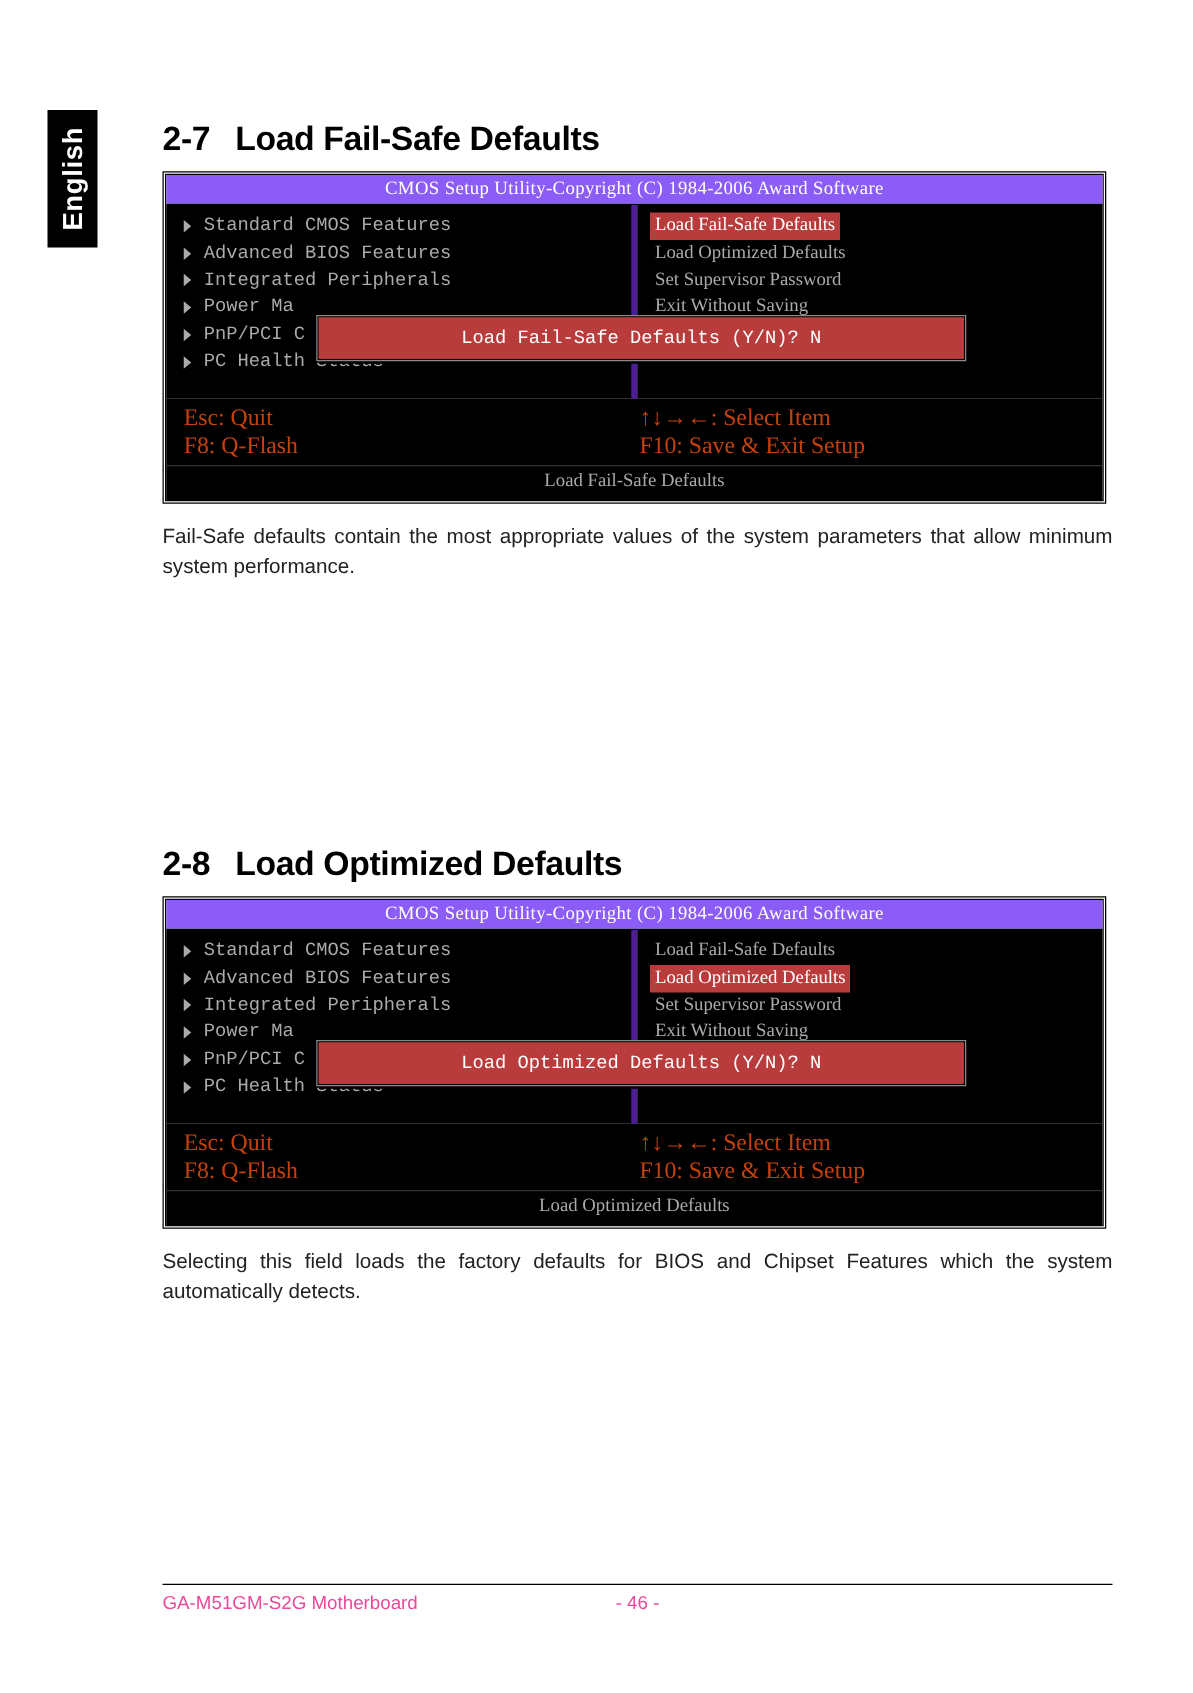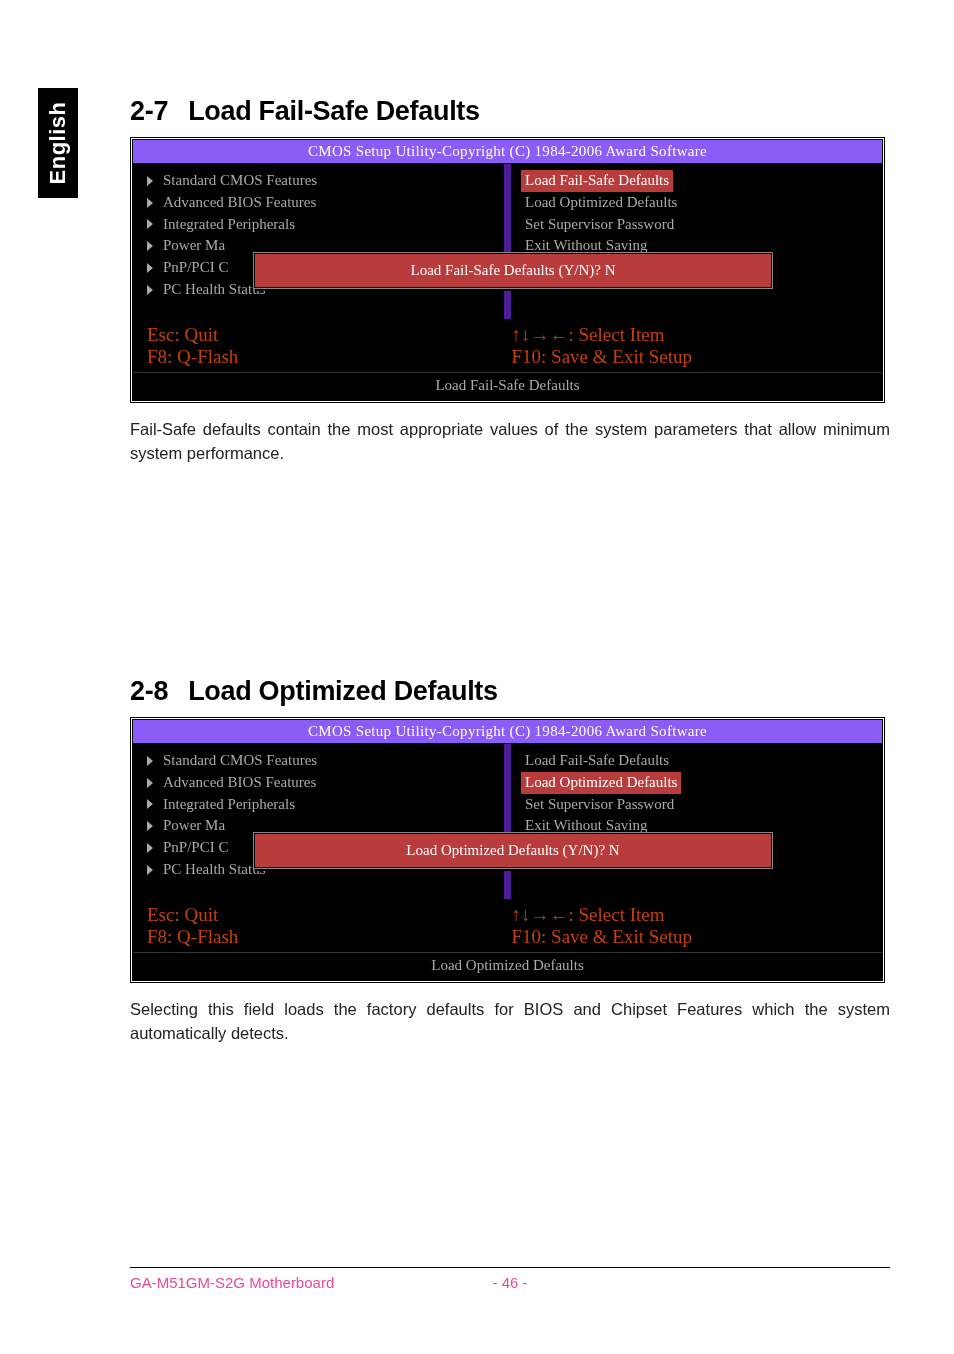--- a/index.html
+++ b/index.html
@@ -66,21 +66,21 @@
     border-bottom: 1px solid #000;
     position: relative;
   }
   .bios-col {
     flex: 1;
     background: #000;
     color: #aaa;
     padding: 6px 10px 18px 14px;
     font-size: 15px;
   }
-  .bios-col.left { border-right: 7px solid #4c1d95; }
+  .bios-col.left { border-right: 5px solid #4c1d95; font-family: Liberation Mono, monospace; }
   .bios-row {
     display: flex;
     align-items: center;
     gap: 10px;
     line-height: 1.45;
     white-space: nowrap;
   }
   .tri {
     width: 0; height: 0;
     border-top: 5px solid transparent;
@@ -125,21 +125,21 @@
     background: #000;
   }
   .dialog-inner {
     border: 2px solid #b83c3c;
     margin: 1px;
     background: #b83c3c;
     color: #fff;
     text-align: center;
     padding: 6px 30px;
     font-size: 15px;
-    font-family: Liberation Serif, serif;
+    font-family: Liberation Mono, monospace;
   }
 
   .body-text {
     font-size: 16.5px;
     line-height: 1.5;
     text-align: justify;
     color: #222;
     margin-top: 6px;
   }
 

